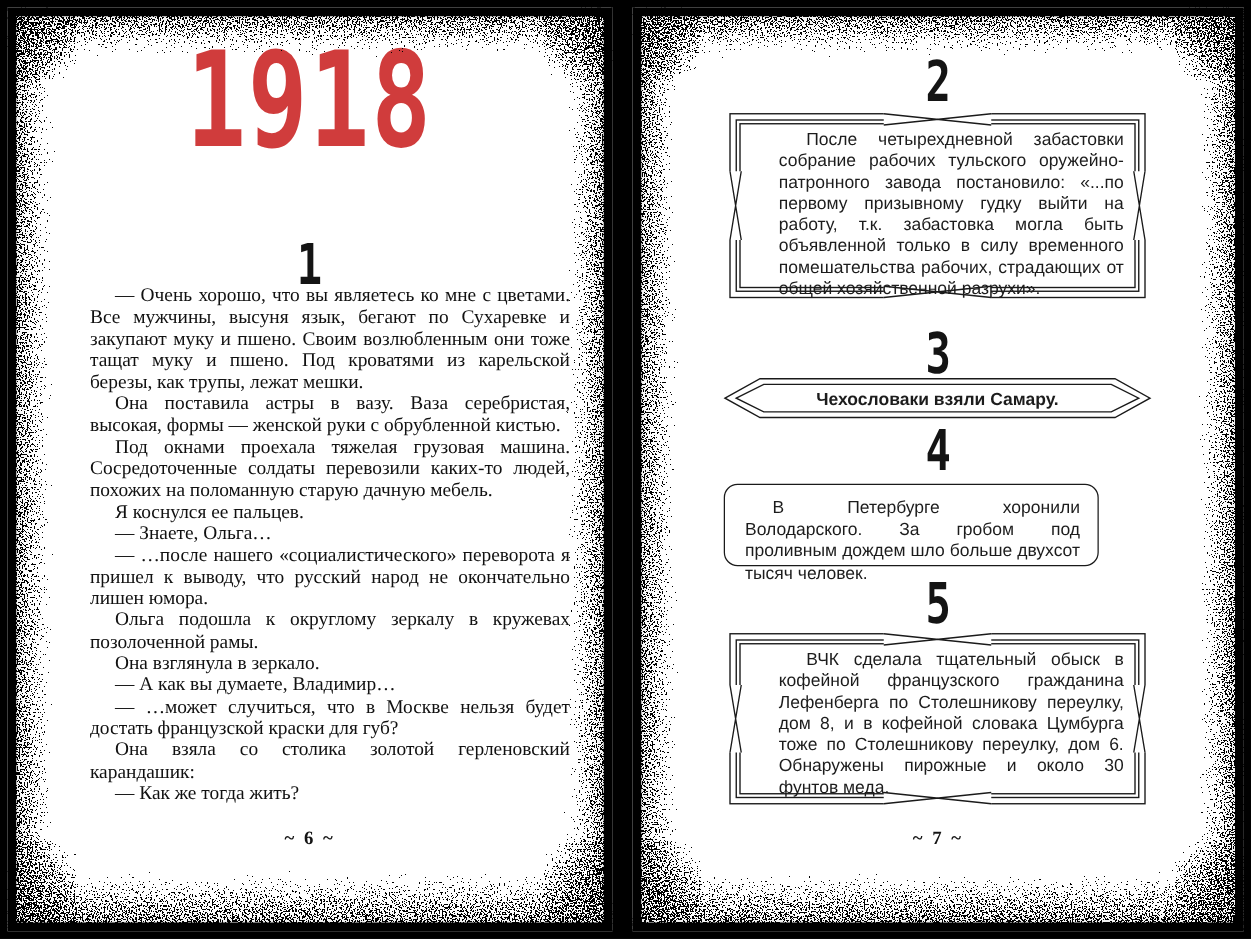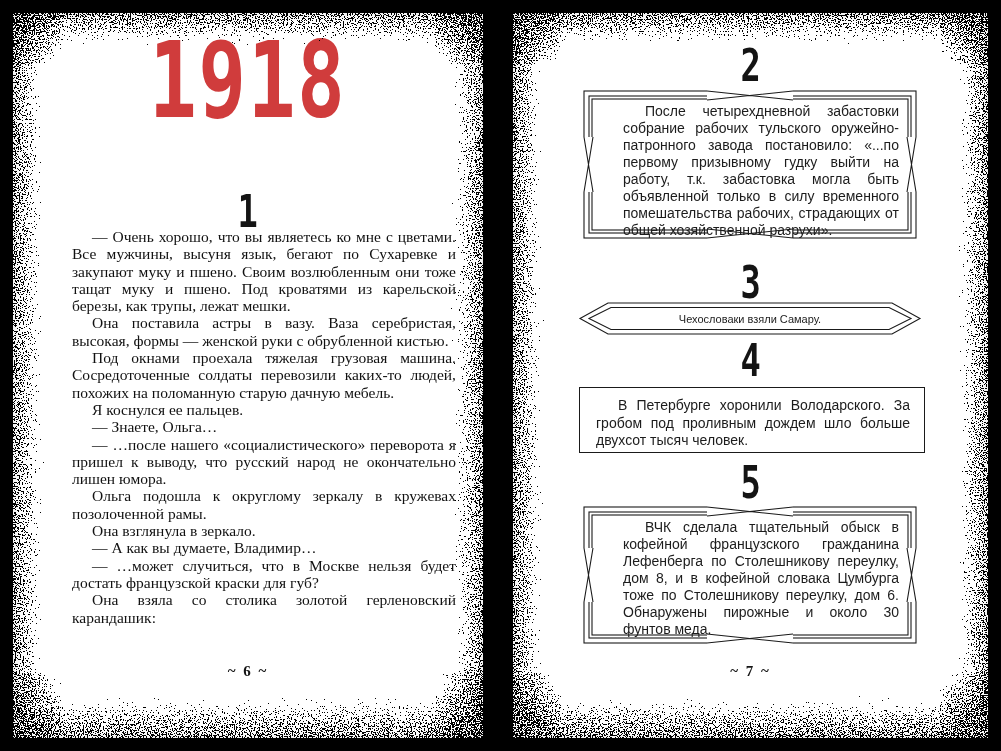--- a/index.html
+++ b/index.html
@@ -29,21 +29,21 @@
   .pagenum { position:absolute; top:657px; width:100%; text-align:center;
              font-family:"Liberation Serif", serif; font-weight:bold; font-size:15px;
              letter-spacing:2px; color:#141414; }
 
   .frame { position:absolute; }
   .frame svg { position:absolute; inset:0; }
   .frame-text { position:absolute; font-family:"Liberation Sans", sans-serif;
                 color:#1c1c1c; text-align:justify; }
   .ft-pad { left:1px; right:19px; top:14px; font-size:14px; line-height:17px; text-indent:22px;margin-left:40px; }
   .banner-text { inset:0; display:flex; align-items:center; justify-content:center;
-                 font-size:11px; text-align:center; text-indent:0; }
+                 font-size:14px; text-align:center; text-indent:0;font-weight:bold; }
   .plain-frame { border:1.4px solid #1a1a1a; }
   .plain-frame .frame-text { left:16px; right:14px; top:9px; font-size:14px; line-height:17.5px; text-indent:22px; }
 
   .ornate-stroke { fill:none; stroke:#1a1a1a; stroke-width:1.1; }
   .erase { fill:#ffffff; stroke:none; }
 </style>
 </head>
 <body>
 
 <div class="canvas">
@@ -61,20 +61,21 @@
         <p>Она поставила астры в вазу. Ваза серебристая, высокая, формы — женской руки с обрубленной кистью.</p>
         <p>Под окнами проехала тяжелая грузовая машина. Сосредоточенные солдаты перевозили каких-то людей, похожих на поломанную старую дачную мебель.</p>
         <p>Я коснулся ее пальцев.</p>
         <p>— Знаете, Ольга…</p>
         <p>— …после нашего «социалистического» переворота я пришел к выводу, что русский народ не окончательно лишен юмора.</p>
         <p>Ольга подошла к округлому зеркалу в кружевах позолоченной рамы.</p>
         <p>Она взглянула в зеркало.</p>
         <p>— А как вы думаете, Владимир…</p>
         <p>— …может случиться, что в Москве нельзя будет достать французской краски для губ?</p>
         <p>Она взяла со столика золотой герленовский карандашик:</p>
+        <p>— Как же тогда жить?</p>
       </div>
       <div class="pagenum">~ 6 ~</div>
     </div>
 
     <svg class="grain" viewBox="0 0 484 739" preserveAspectRatio="none">
       <defs>
         <linearGradient id="gtL" x1="0" y1="0" x2="0" y2="1">
           <stop offset="0" stop-color="#000" stop-opacity="0.95"></stop>
             <stop offset="0.3" stop-color="#000" stop-opacity="0.8"></stop>
           <stop offset="0.6" stop-color="#000" stop-opacity="0.6"></stop>
@@ -147,21 +148,21 @@
         <svg viewBox="0 0 344 35">
           <path class="ornate-stroke" d="M2,17.5 L30,2 L314,2 L342,17.5 L314,33 L30,33 Z"></path>
           <path class="ornate-stroke" d="M11,17.5 L33,6.5 L311,6.5 L333,17.5 L311,28.5 L33,28.5 Z"></path>
         </svg>
         <div class="frame-text banner-text">Чехословаки взяли Самару.</div>
       </div>
 
       <div class="secnum" style="top:332px">
         <span class="digits">4</span>
       </div>
-      <div class="frame plain-frame" style="left:73px; top:381px; width:346px; height:66px;">
+      <div class="frame plain-frame" style="left:73px; top:381px; width:300px; height:66px;border-radius:11px;">
         <div class="frame-text">В Петербурге хоронили Володарского. За гробом под проливным дождем шло больше двухсот тысяч человек.</div>
       </div>
 
       <div class="secnum" style="top:454px">
         <span class="digits">5</span>
       </div>
       <div class="frame" style="left:76px; top:499px; width:336px; height:140px;">
         <svg viewBox="0 0 336 140">
           <rect class="ornate-stroke" x="2" y="2" width="332" height="136"></rect>
           <rect class="ornate-stroke" x="7" y="7" width="322" height="126"></rect>

